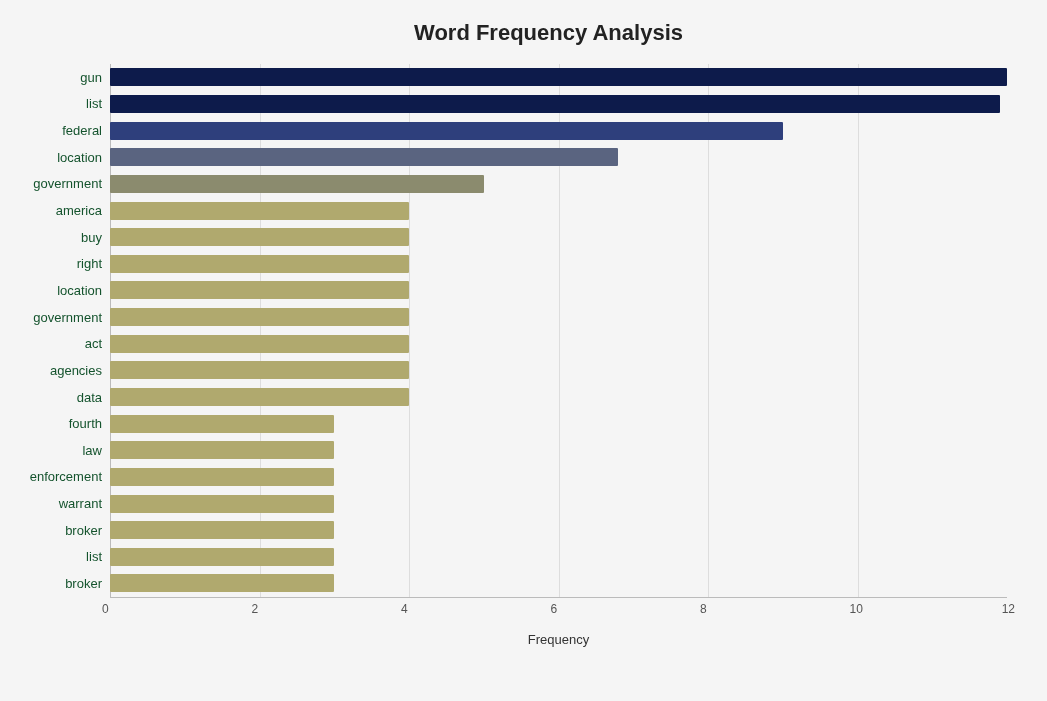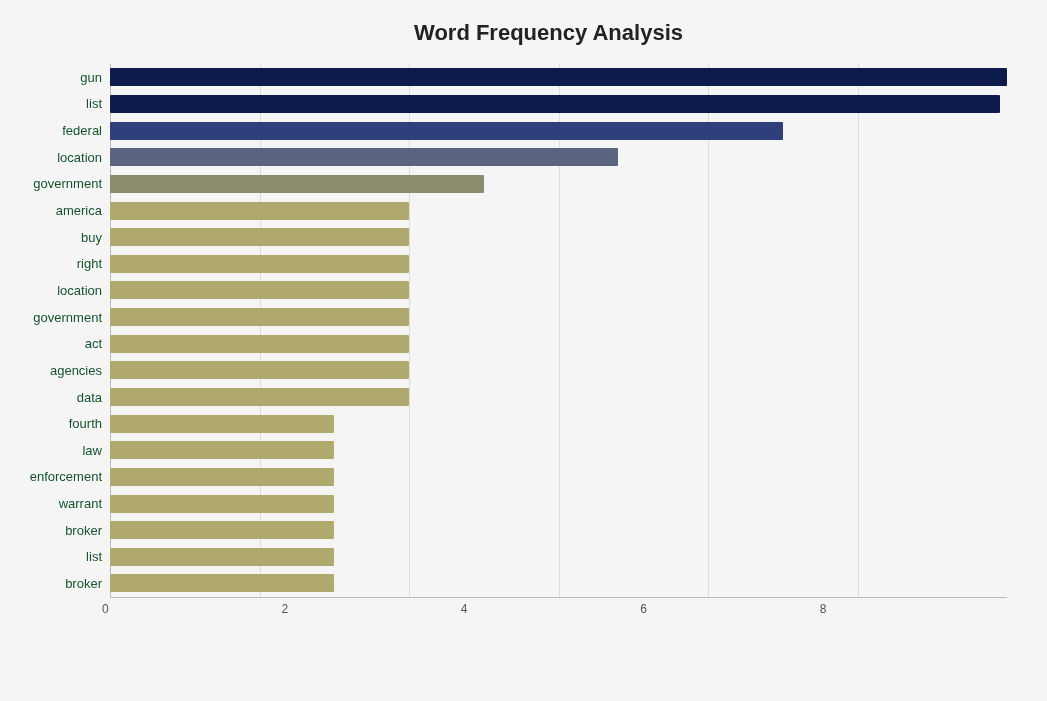--- a/index.html
+++ b/index.html
@@ -240,16 +240,21 @@
           </div>
           <div class="x-tick-section">
             <span class="x-tick-label">4</span>
           </div>
           <div class="x-tick-section">
             <span class="x-tick-label">6</span>
           </div>
           <div class="x-tick-section">
             <span class="x-tick-label">8</span>
           </div>
+          <div class="x-tick-section">
+            <span class="x-tick-label">10</span>
+            <span class="x-tick-label-last">12</span>
+          </div>
+          <span class="x-axis-title">Frequency</span>
       </div>
     </div>
   </div>
 </div>
 
 </body></html>

